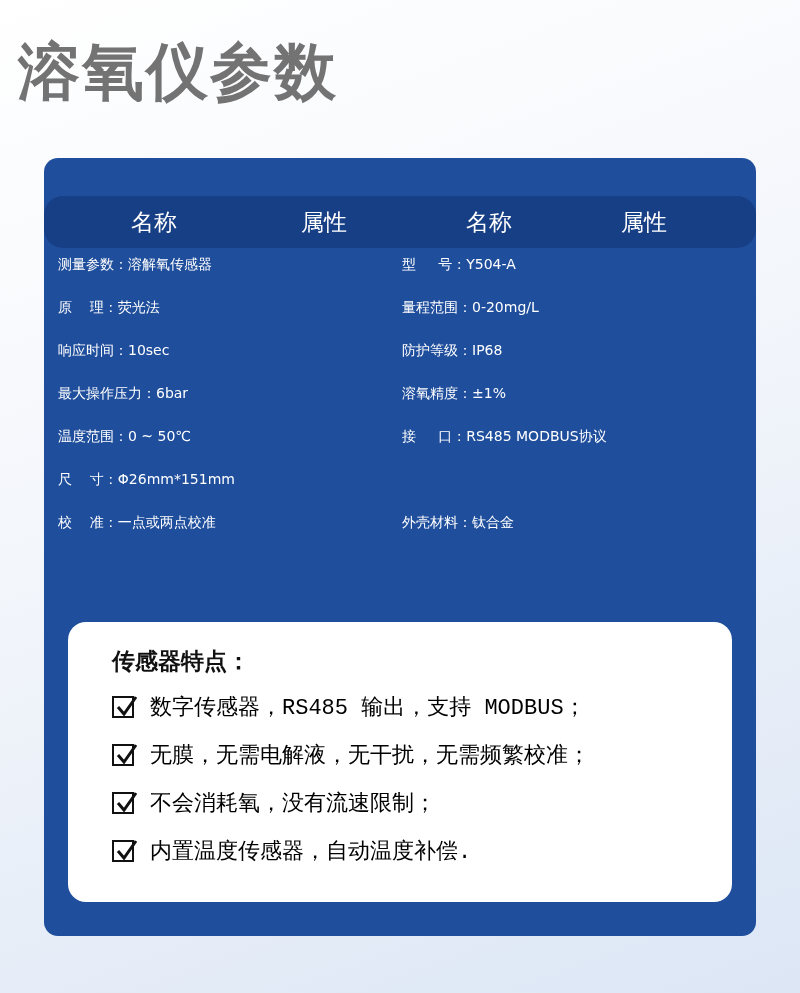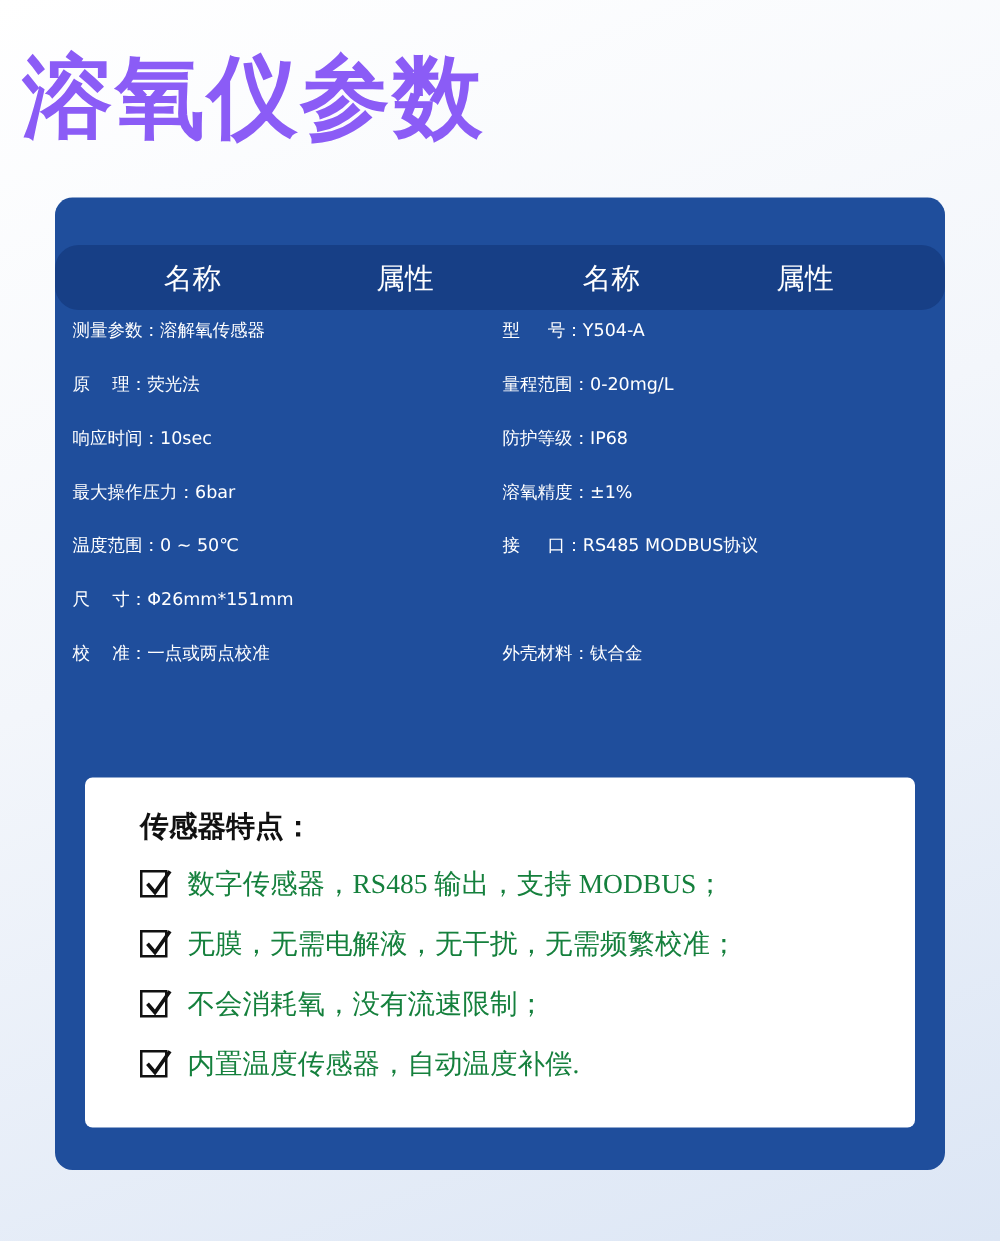--- a/index.html
+++ b/index.html
@@ -11,23 +11,23 @@
     height: 993px;
     background: linear-gradient(160deg, #ffffff 0%, #f3f6fb 45%, #dce6f5 100%);
     font-family: "Liberation Sans", sans-serif;
     overflow: hidden;
     position: relative;
   }
   .page-title {
     position: absolute;
     left: 18px;
     top: 38px;
-    font-size: 72px;
+    font-size: 62px;
     font-weight: bold;
-    color: #8b5cf6;
+    color: #737373;
     letter-spacing: 2px;
     line-height: 1.1;
     font-family: "DejaVu Sans", sans-serif;
     text-align: right;
   }
   .panel {
     position: absolute;
     left: 44px;
     top: 158px;
     width: 712px;
@@ -86,21 +86,21 @@
     white-space: pre;
   }
 
   .features {
     position: absolute;
     left: 24px;
     top: 464px;
     width: 664px;
     height: 280px;
     background: #ffffff;
-    border-radius: 6px;
+    border-radius: 18px;
     box-sizing: border-box;
     padding: 24px 26px 0 26px;
   }
   .features-title {
     font-size: 23px;
     font-weight: bold;
     color: #111111;
     margin: 0 0 10px 18px;
     font-family: "DejaVu Sans", sans-serif;
   }
@@ -119,22 +119,22 @@
     position: relative;
     box-sizing: border-box;
   }
   .check svg {
     position: absolute;
     left: 1px;
     top: -3px;
   }
   .feature-text {
     font-size: 22px;
-    color: #15803d;
-    font-family: Liberation Serif, serif;
+    color: #000000;
+    font-family: Liberation Mono, monospace;
     white-space: pre;
   }
 </style>
 </head>
 <body>
 
 <div class="page-title">溶氧仪参数</div>
 
 <div class="panel">
 

